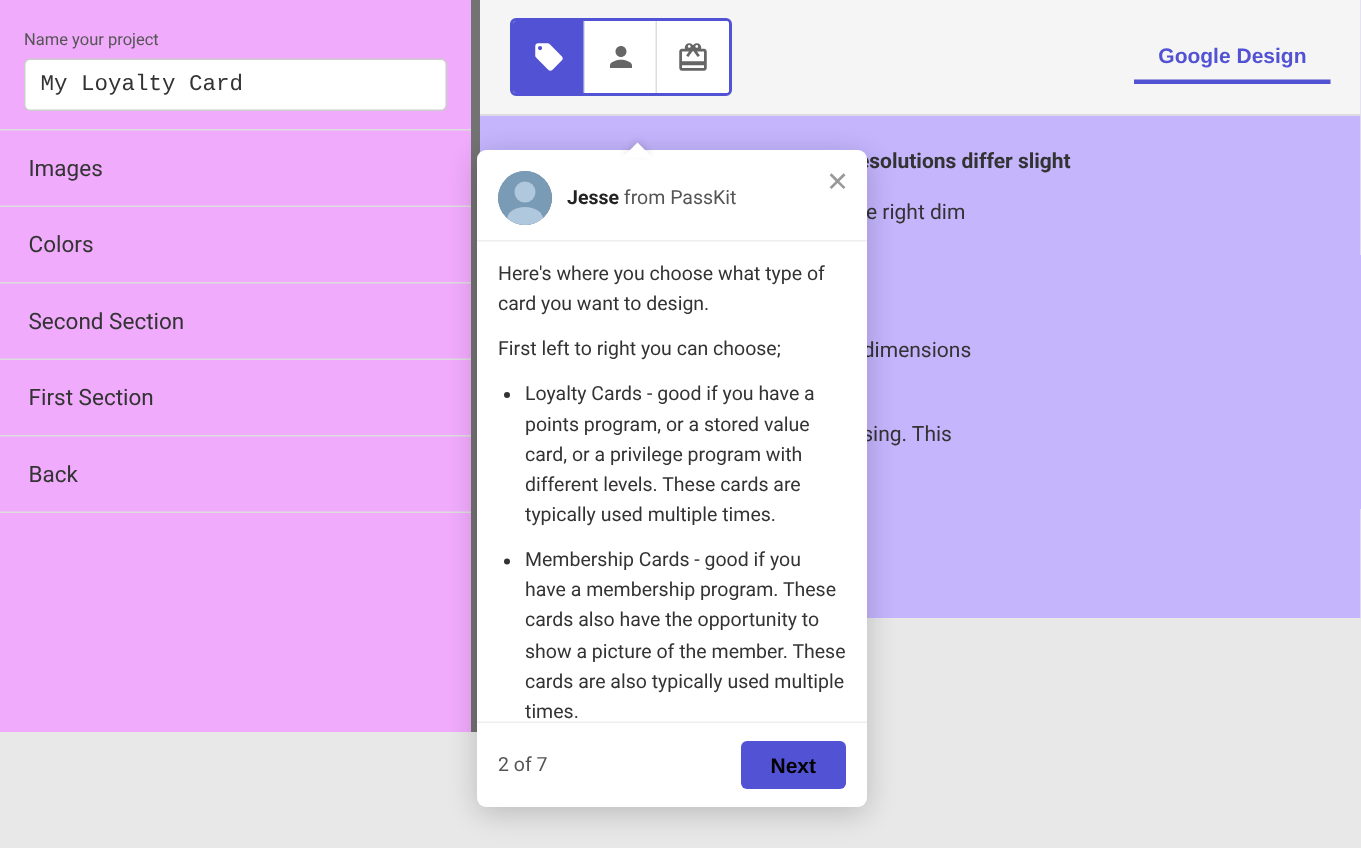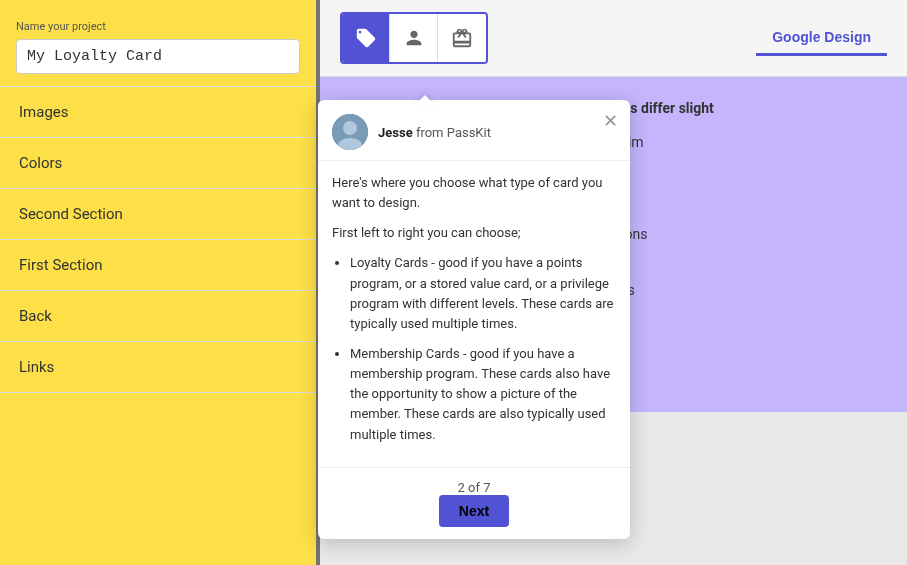--- a/index.html
+++ b/index.html
@@ -11,23 +11,23 @@
       overflow: hidden;
       position: relative;
     }
 
     
     .sidebar {
       position: absolute;
       left: 0;
       top: 0;
       width: 320px;
-      height: 565px;
-      background: #fde047;
-      border-right: 4px solid #737373;
+      height: 488px;
+      background: #f0abfc;
+      border-right: 6px solid #737373;
     }
 
     .sidebar-project-section {
       padding: 20px 16px 12px 16px;
     }
 
     .project-label {
       font-size: 11px;
       color: #555;
       margin-bottom: 6px;
@@ -167,21 +167,21 @@
 
     .main-panel p {
       margin-bottom: 12px;
     }
 
     
     .popup-overlay {
       position: absolute;
       top: 100px;
       left: 318px;
-      width: 312px;
+      width: 260px;
       background: white;
       border-radius: 6px;
       box-shadow: 0 4px 20px rgba(0,0,0,0.2);
       z-index: 100;
       overflow: hidden;
     }
 
     .popup-header {
       display: flex;
       align-items: center;
@@ -262,21 +262,20 @@
       background: #ccc;
       border-radius: 3px;
     }
 
     .popup-footer {
       display: flex;
       align-items: center;
       justify-content: space-between;
       padding: 12px 14px;
       border-top: 1px solid #eee;
-      flex-direction: column;
     }
 
     .popup-page-indicator {
       font-size: 13px;
       color: #555;
     }
 
     .popup-next-btn {
       background: #5252d4;
       color: #000000;
@@ -304,23 +303,20 @@
       <a>Colors</a>
     </li>
     <li>
       <a>Second Section</a>
     </li>
     <li>
       <a>First Section</a>
     </li>
     <li>
       <a>Back</a>
-    </li>
-    <li>
-      <a>Links</a>
     </li>
   </ul>
 </div>
 
 <div class="main-content">
 
   <div class="card-type-bar">
     <div class="card-type-icons">
       <button class="card-icon-btn active">
 

